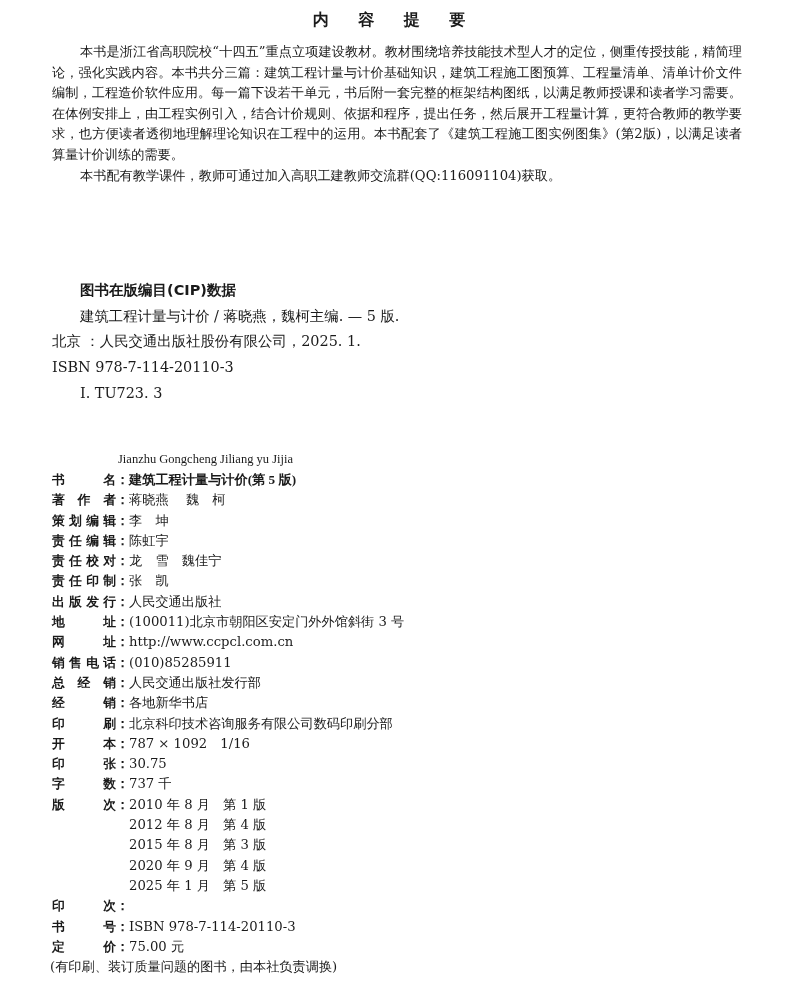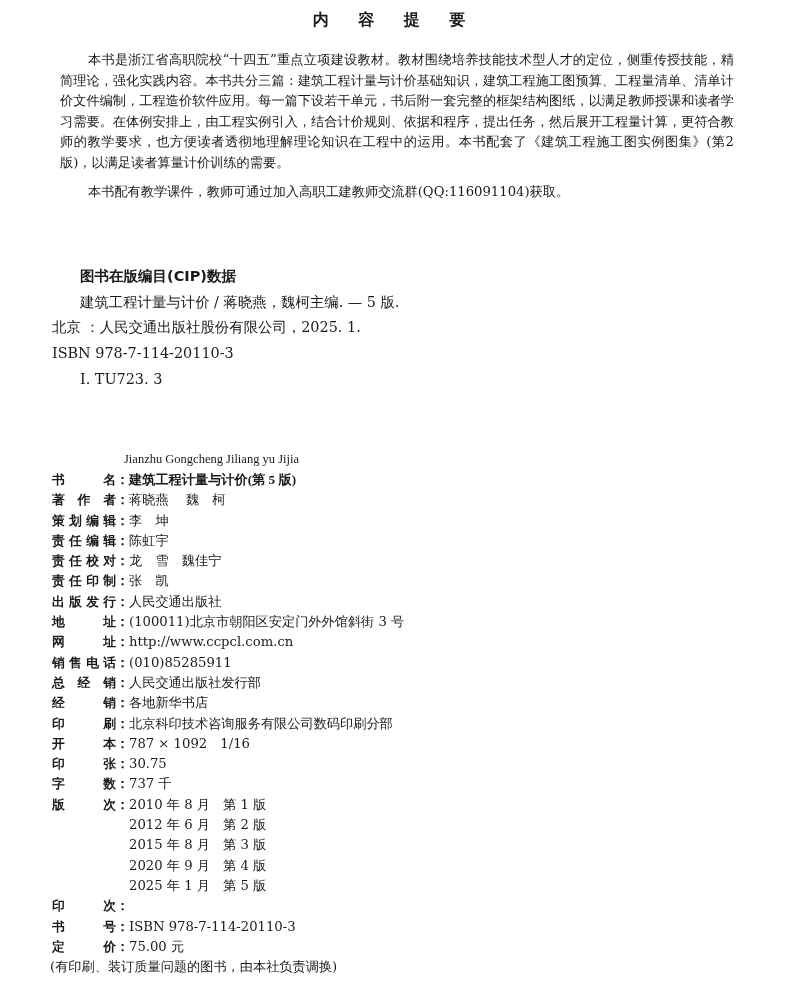--- a/index.html
+++ b/index.html
@@ -10,33 +10,33 @@
   }
   .title {
     position: absolute; top: 10px; left: 0; width: 790px; text-align: center;
     font-family: "DejaVu Sans", "Liberation Sans", sans-serif;
     font-weight: bold; font-size: 16px; letter-spacing: 12px;
   }
   .summary {
     position: absolute; top: 42px; left: 52px; width: 690px;
     font-size: 13.2px; line-height: 20.6px; text-align: justify;
   }
-  .summary p { margin: 8px; text-indent: 28px; }
+  .summary p { margin: 0; text-indent: 28px; }
   .cip {
-    position: absolute; top: 264px; left: 52px; width: 700px;
+    position: absolute; top: 278px; left: 52px; width: 700px;
     font-size: 14.4px; line-height: 25.7px;
   }
   .cip .line { white-space: nowrap; }
   .cip .indent { padding-left: 28px; }
   .cip .head {
     font-family: "DejaVu Sans", "Liberation Sans", sans-serif; font-weight: bold;
     font-size: 14.5px;
   }
   .pinyin {
-    position: absolute; top: 452px; left: 124px;
+    position: absolute; top: 452px; left: 118px;
     font-size: 12.5px; font-family: "Liberation Serif", "DejaVu Serif", serif;
   }
   .copyright {
     position: absolute; top: 470px; left: 52px; width: 700px;
     font-size: 13.2px; line-height: 20.3px;
   }
   .row { display: flex; white-space: nowrap; }
   .label {
     width: 64px; flex: 0 0 64px;
     font-family: "DejaVu Sans", "Liberation Sans", sans-serif; font-weight: bold;
@@ -219,21 +219,21 @@
           <span>次</span>
         </div>
         <span class="colon" style="width: 13px; flex: 0 0 13px;">：</span>
         <span class="value">2010 年 8 月　第 1 版</span>
       </div>
     </div>
   <div id="rows-history">
       <div class="row">
         <div class="label empty"></div>
         <span class="colon" style="visibility: hidden; width: 13px; flex: 0 0 13px;">：</span>
-        <span class="value">2012 年 6 月　第 2 版</span>
+        <span class="value">2012 年 8 月　第 4 版</span>
       </div>
       <div class="row">
         <div class="label empty"></div>
         <span class="colon" style="visibility: hidden; width: 13px; flex: 0 0 13px;">：</span>
         <span class="value">2015 年 8 月　第 3 版</span>
       </div>
       <div class="row">
         <div class="label empty"></div>
         <span class="colon" style="visibility: hidden; width: 13px; flex: 0 0 13px;">：</span>
         <span class="value">2020 年 9 月　第 4 版</span>

